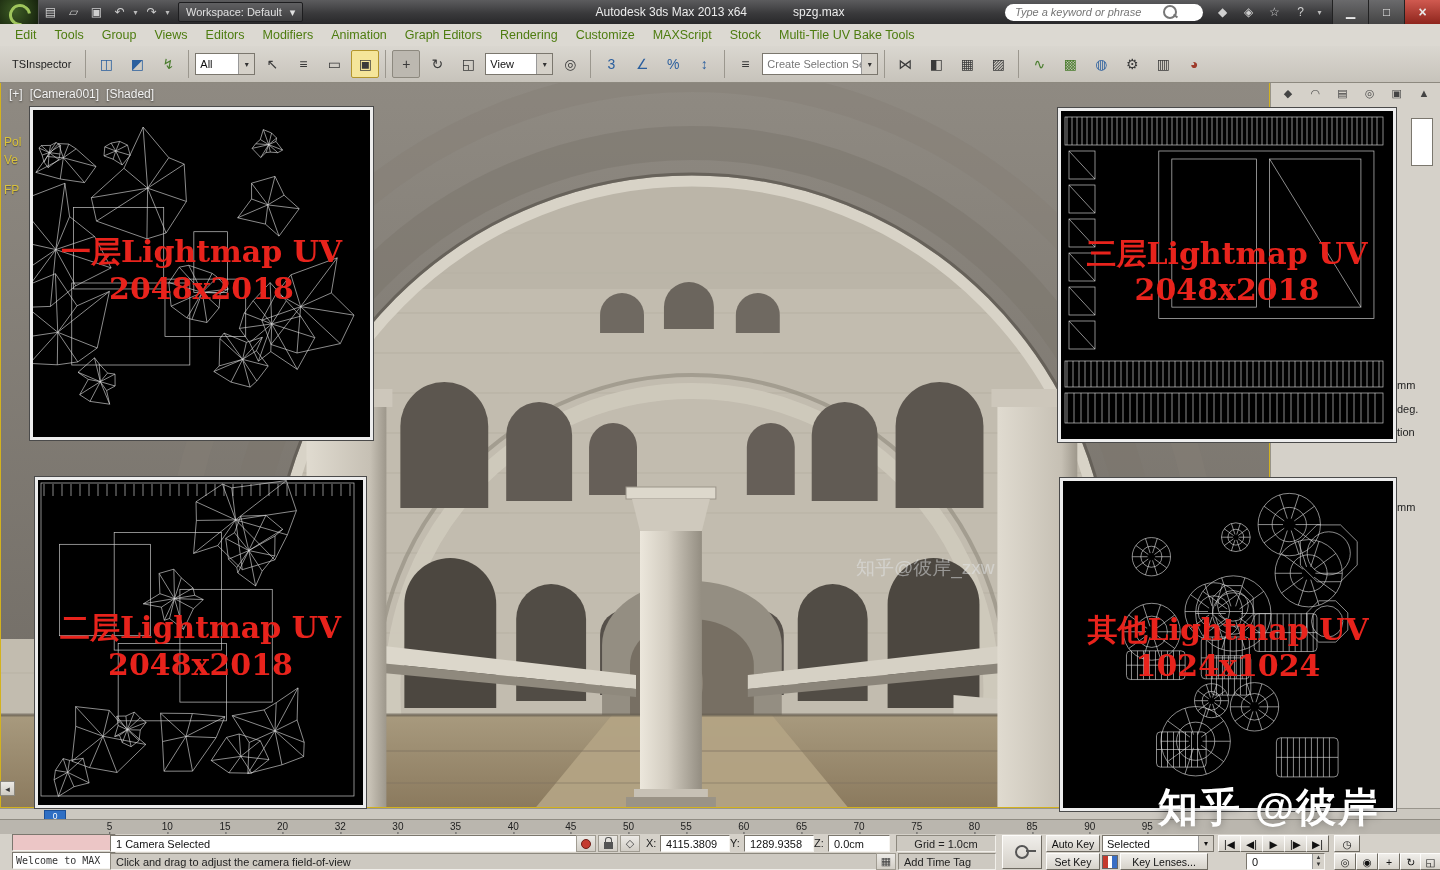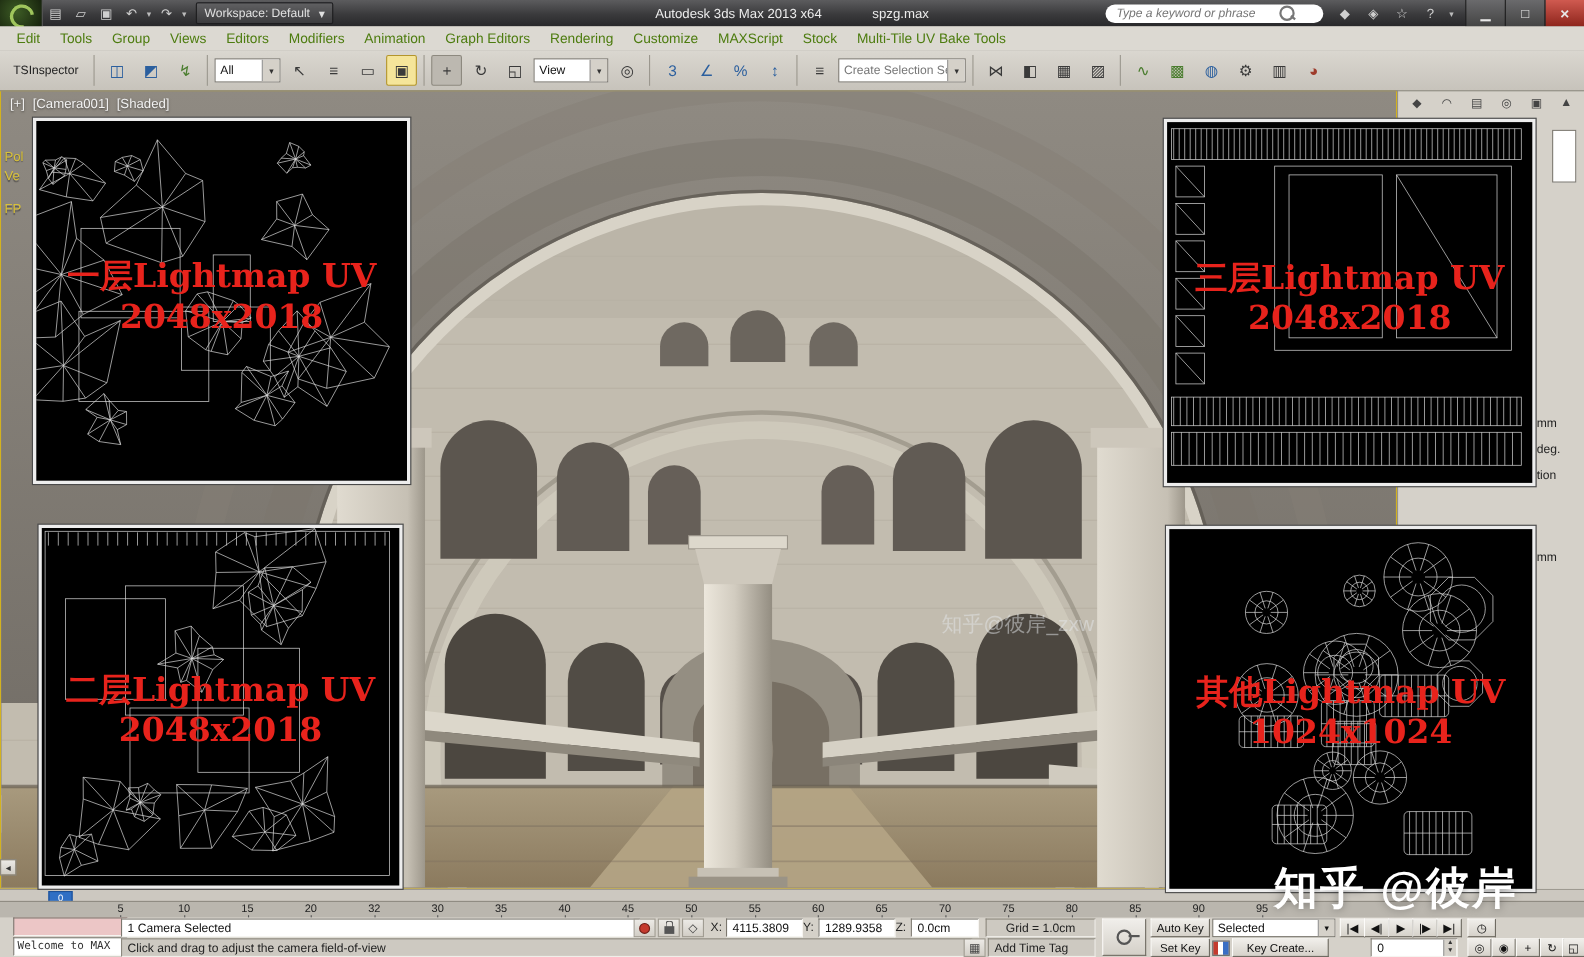--- a/index.html
+++ b/index.html
@@ -1149,21 +1149,21 @@
     </div>
     <div class="sb-icon" style="left:876px;top:19px">▦</div>
     <div class="sb-sunk" style="left:898px;top:19px;width:86px">
       <span>Add Time Tag</span>
     </div>
     <div class="sb-btn" style="left:1046px;top:19px;width:52px">
       <span>Set Key</span>
     </div>
     <div class="kf-ic" style="left:1102px;top:21px"></div>
     <div class="sb-btn" style="left:1120px;top:19px;width:86px">
-      <span>Key Create...</span>
+      <span>Key Lenses...</span>
     </div>
     <div class="sb-field frame" style="left:1246px;top:19px;width:72px;padding-right:0">
       <span>0</span>
       <span class="spin">
           <i>▲</i>
           <i>▼</i>
         </span>
     </div>
     <div class="sb-btn" style="left:1334px;top:19px;width:20px">◎</div>
     <div class="sb-btn" style="left:1356px;top:19px;width:20px">◉</div>

